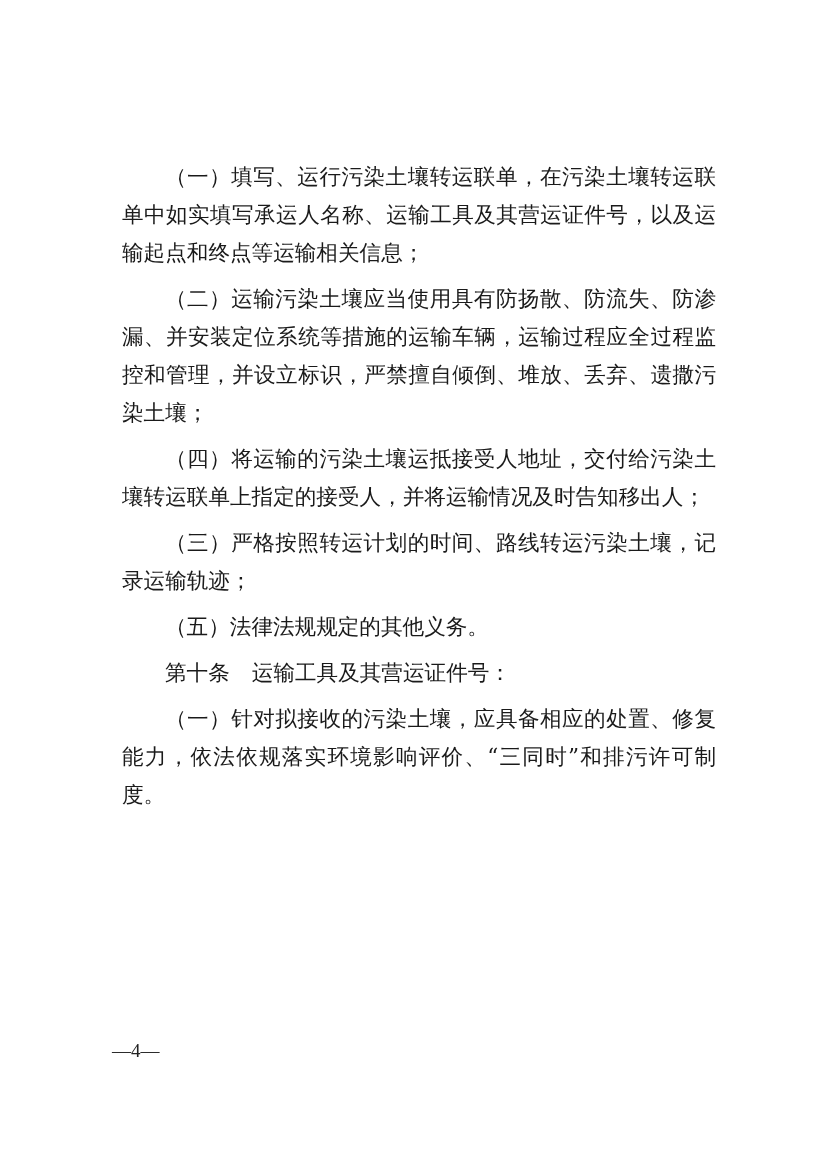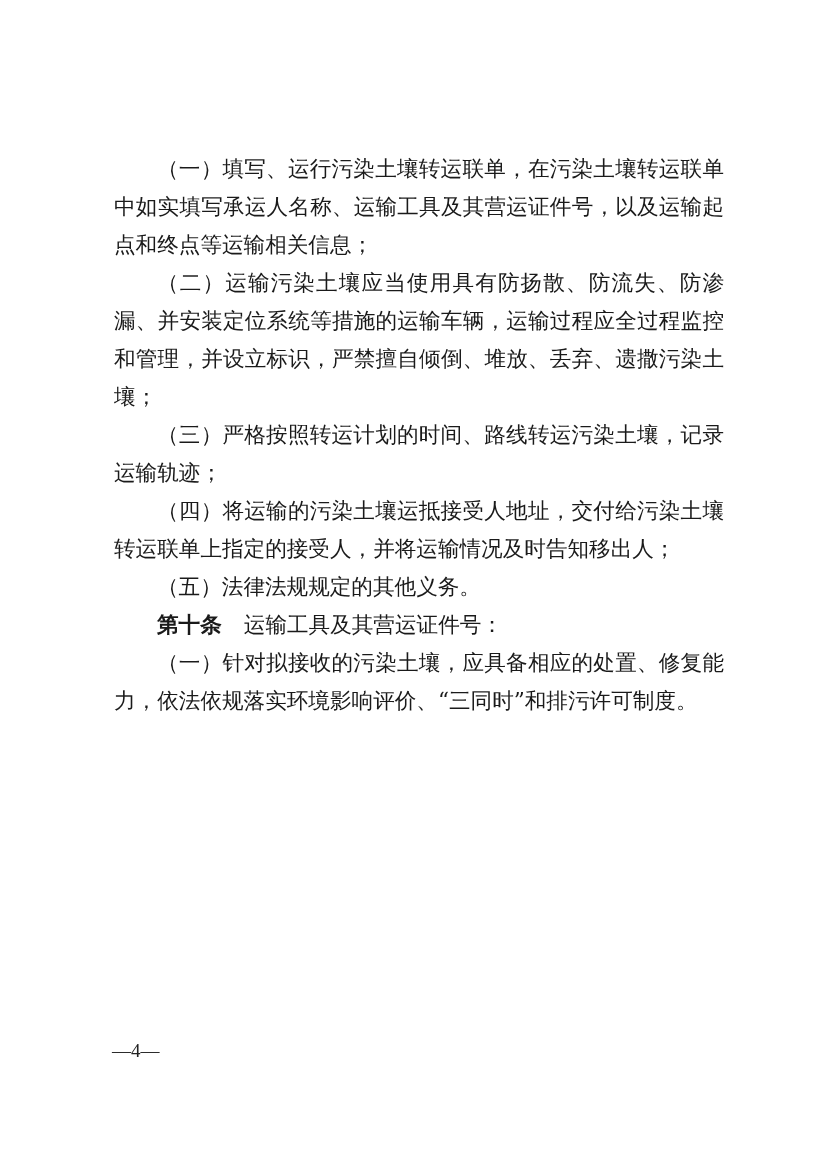--- a/index.html
+++ b/index.html
@@ -15,54 +15,54 @@
     font-family: "DejaVu Serif", "Liberation Serif", serif;
     color: #1a1a1a;
   }
   .page {
     position: absolute;
     left: 114px;
     top: 150px;
     width: 610px;
   }
   .para {
-    margin: 0;
+    margin: 8px;
     font-size: 21.6px;
     line-height: 38px;
     text-align: justify;
     text-align-last: left;
     text-indent: 43px;
     letter-spacing: 0;
     word-break: break-all;
   }
   .article-head {
     font-family: "DejaVu Sans", "Liberation Sans", sans-serif;
-    font-weight: bold;
+    font-weight: normal;
   }
   .article-gap {
     display: inline-block;
     width: 22px;
   }
   .page-number {
     position: absolute;
     left: 112px;
     top: 1040px;
     font-family: "Liberation Serif", "DejaVu Serif", serif;
     font-size: 19px;
     color: #222;
   }
 </style>
 </head>
 <body>
 
 <div class="page">
   <p class="para">（一）填写、运行污染土壤转运联单，在污染土壤转运联单中如实填写承运人名称、运输工具及其营运证件号，以及运输起点和终点等运输相关信息；</p>
   <p class="para">（二）运输污染土壤应当使用具有防扬散、防流失、防渗漏、并安装定位系统等措施的运输车辆，运输过程应全过程监控和管理，并设立标识，严禁擅自倾倒、堆放、丢弃、遗撒污染土壤；</p>
+  <p class="para">（四）将运输的污染土壤运抵接受人地址，交付给污染土壤转运联单上指定的接受人，并将运输情况及时告知移出人；</p>
   <p class="para">（三）严格按照转运计划的时间、路线转运污染土壤，记录运输轨迹；</p>
-  <p class="para">（四）将运输的污染土壤运抵接受人地址，交付给污染土壤转运联单上指定的接受人，并将运输情况及时告知移出人；</p>
   <p class="para">（五）法律法规规定的其他义务。</p>
 
   <p class="para"><span class="article-head">第十条</span><span class="article-gap"></span><span>运输工具及其营运证件号：</span></p>
 
   <p class="para">（一）针对拟接收的污染土壤，应具备相应的处置、修复能力，依法依规落实环境影响评价、“三同时”和排污许可制度。</p>
 </div>
 
 <div class="page-number">—4—</div>
 
 </body></html>

